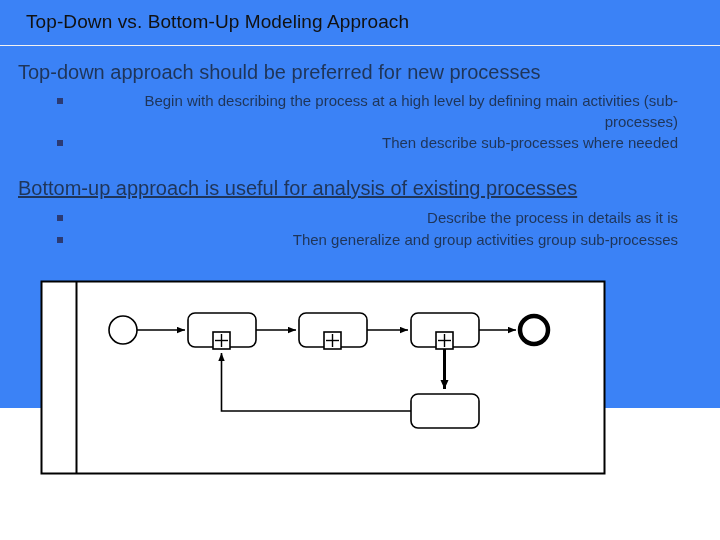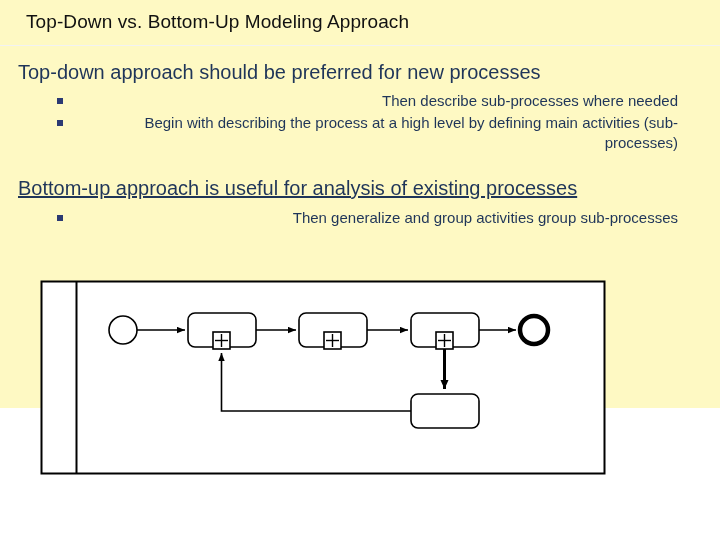--- a/index.html
+++ b/index.html
@@ -11,21 +11,21 @@
     width: 720px;
     height: 540px;
     overflow: hidden;
     font-family: "Liberation Sans", sans-serif;
     -webkit-font-smoothing: antialiased;
   }
   .slide {
     position: relative;
     width: 720px;
     height: 408px;
-    background: #fef9c3;
+    background: #3b82f6;
   }
 
   
   .slide-title {
     position: absolute;
     left: 26px;
     top: 10px;
     width: 670px;
     font-size: 19px;
     line-height: 24px;
@@ -112,31 +112,35 @@
 
   <div class="title-rule"></div>
 
   <div class="body-area">
 
     <div class="lead lead-1">Top-down approach should be preferred for new processes</div>
 
     <div class="bullets group-1">
       <div class="bullet-row">
         <span class="bullet-mark"></span>
+        <span class="bullet-text">Begin with describing the process at a high level by defining main activities (sub-processes)</span>
+      </div>
+      <div class="bullet-row">
+        <span class="bullet-mark"></span>
         <span class="bullet-text">Then describe sub-processes where needed</span>
       </div>
-      <div class="bullet-row">
-        <span class="bullet-mark"></span>
-        <span class="bullet-text">Begin with describing the process at a high level by defining main activities (sub-processes)</span>
-      </div>
     </div>
 
     <div class="lead lead-2">Bottom-up approach is useful for analysis of existing processes</div>
 
     <div class="bullets group-2">
+      <div class="bullet-row">
+        <span class="bullet-mark"></span>
+        <span class="bullet-text">Describe the process in details as it is</span>
+      </div>
       <div class="bullet-row">
         <span class="bullet-mark"></span>
         <span class="bullet-text">Then generalize and group activities group sub-processes</span>
       </div>
     </div>
 
   </div>
 
   <div class="diagram-wrap">
     <svg width="580" height="212" viewBox="0 0 580 212" xmlns="http://www.w3.org/2000/svg">

